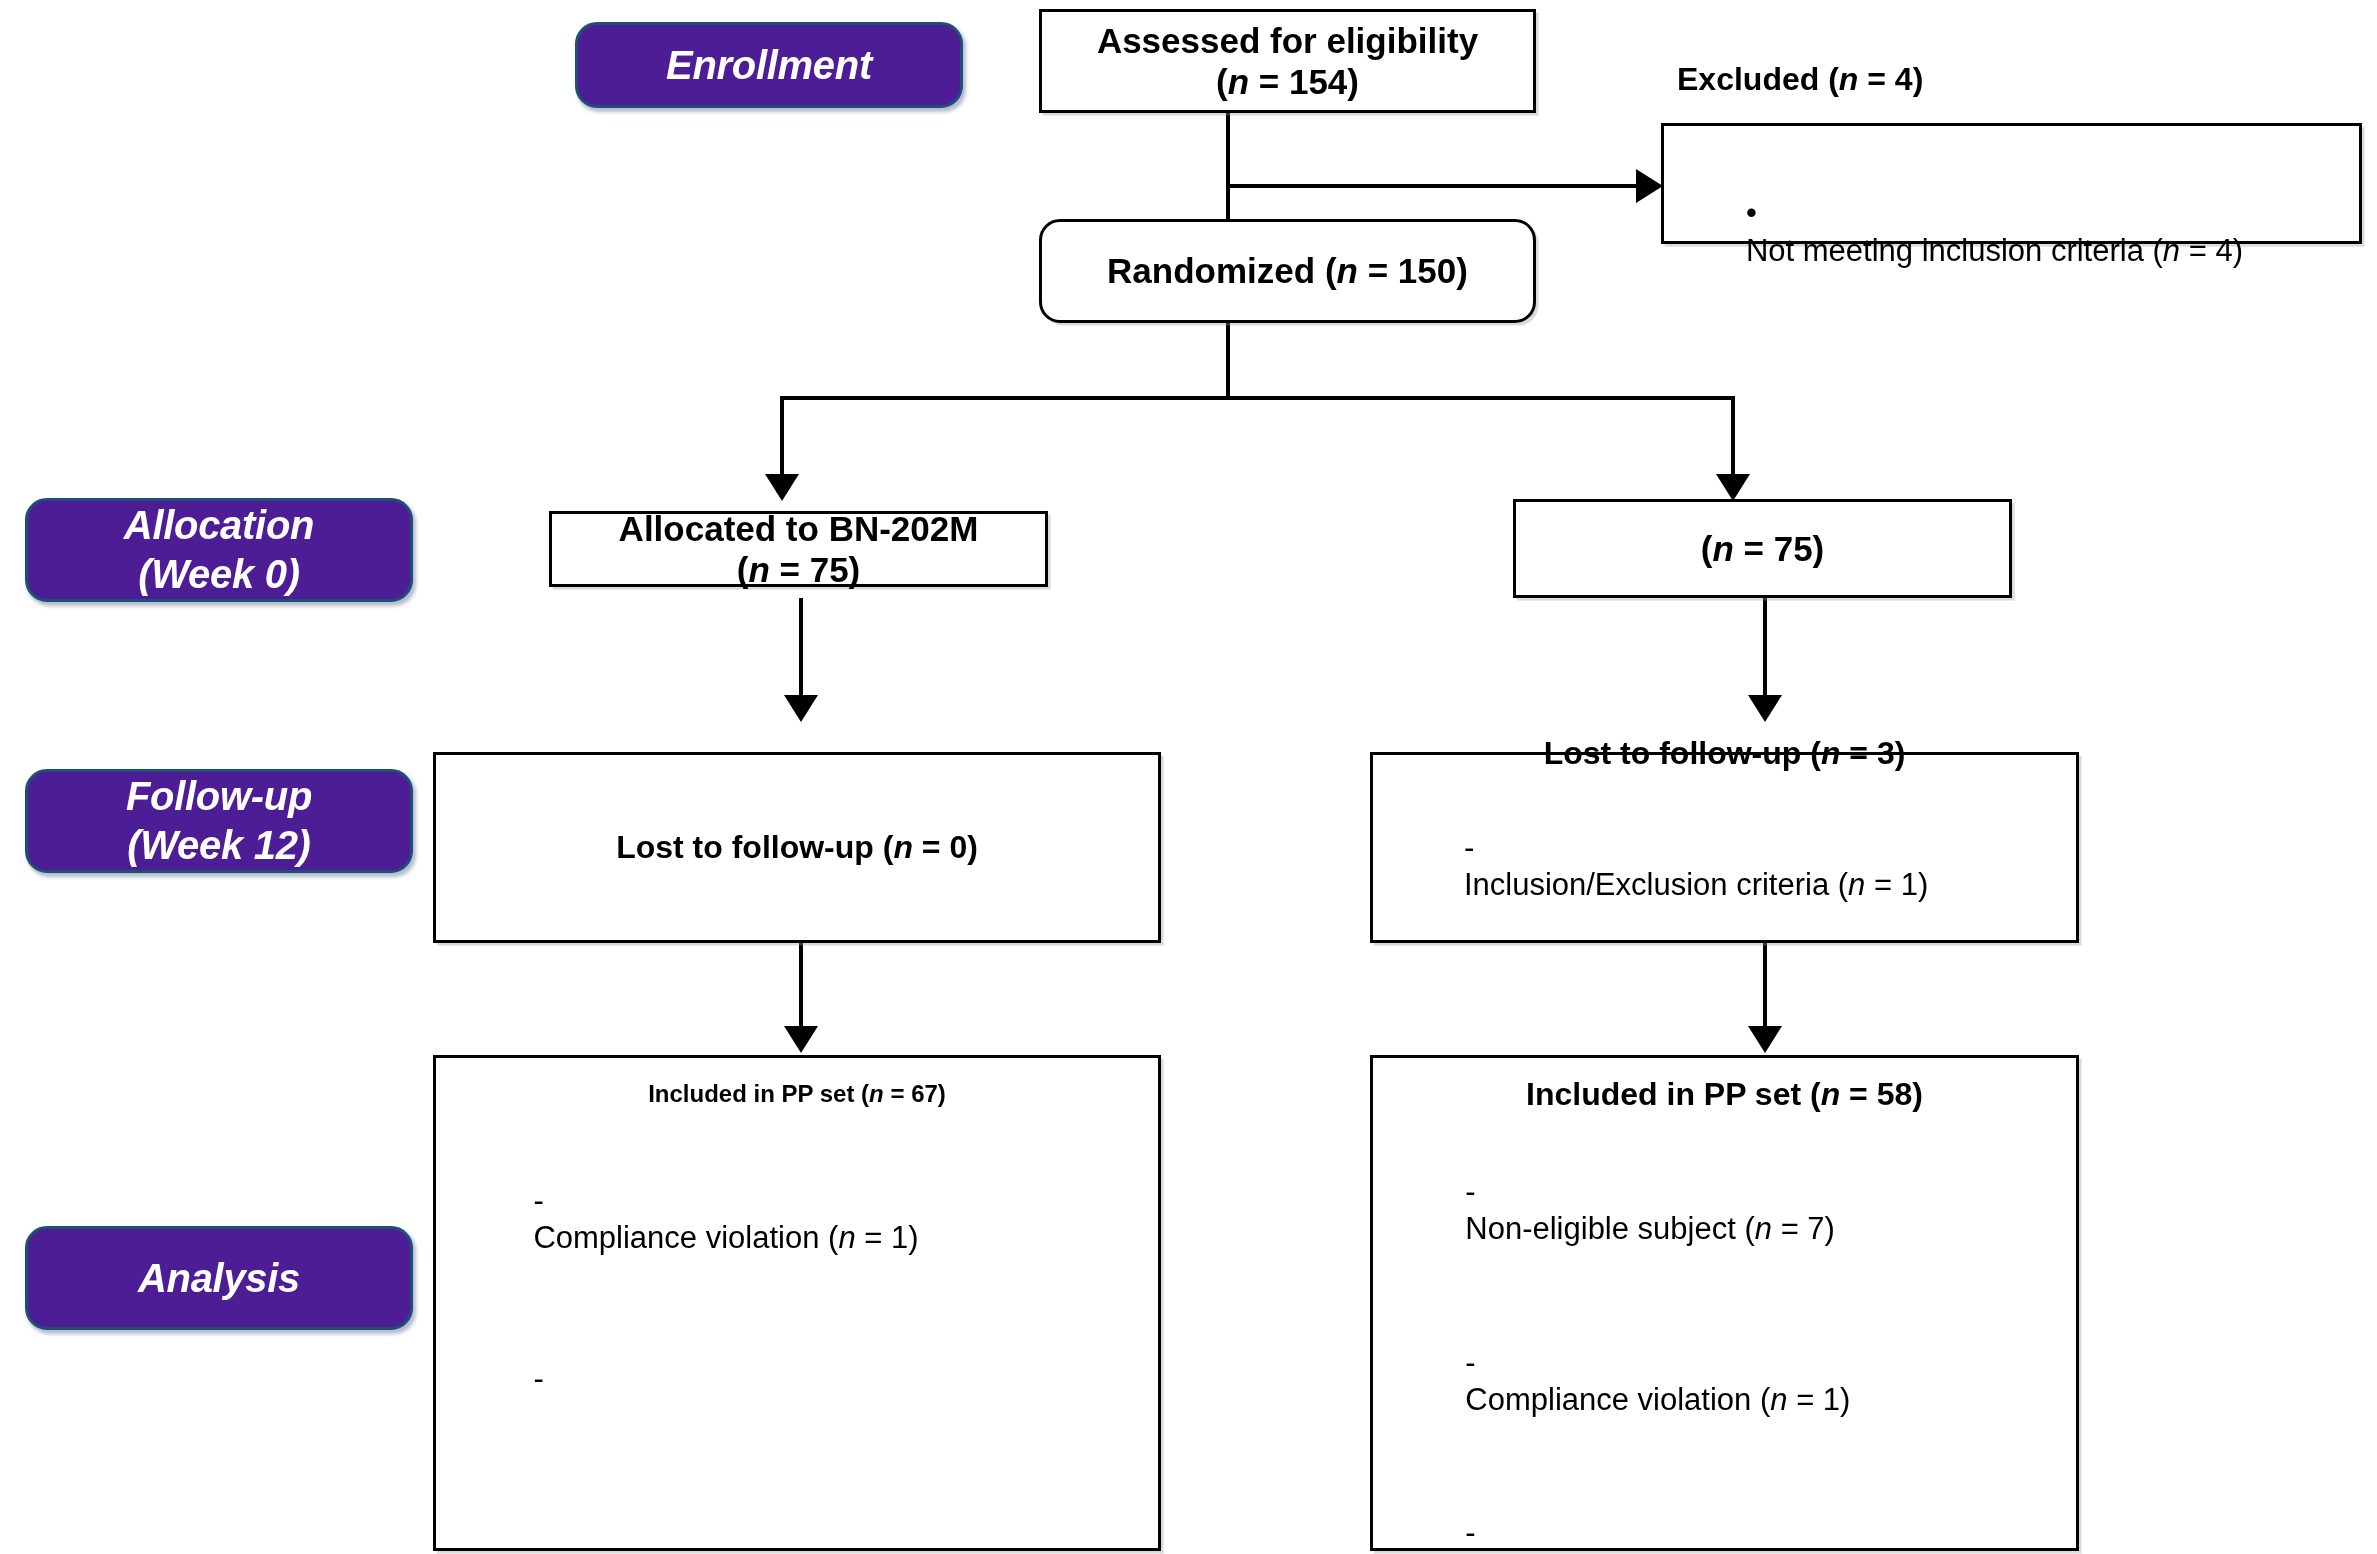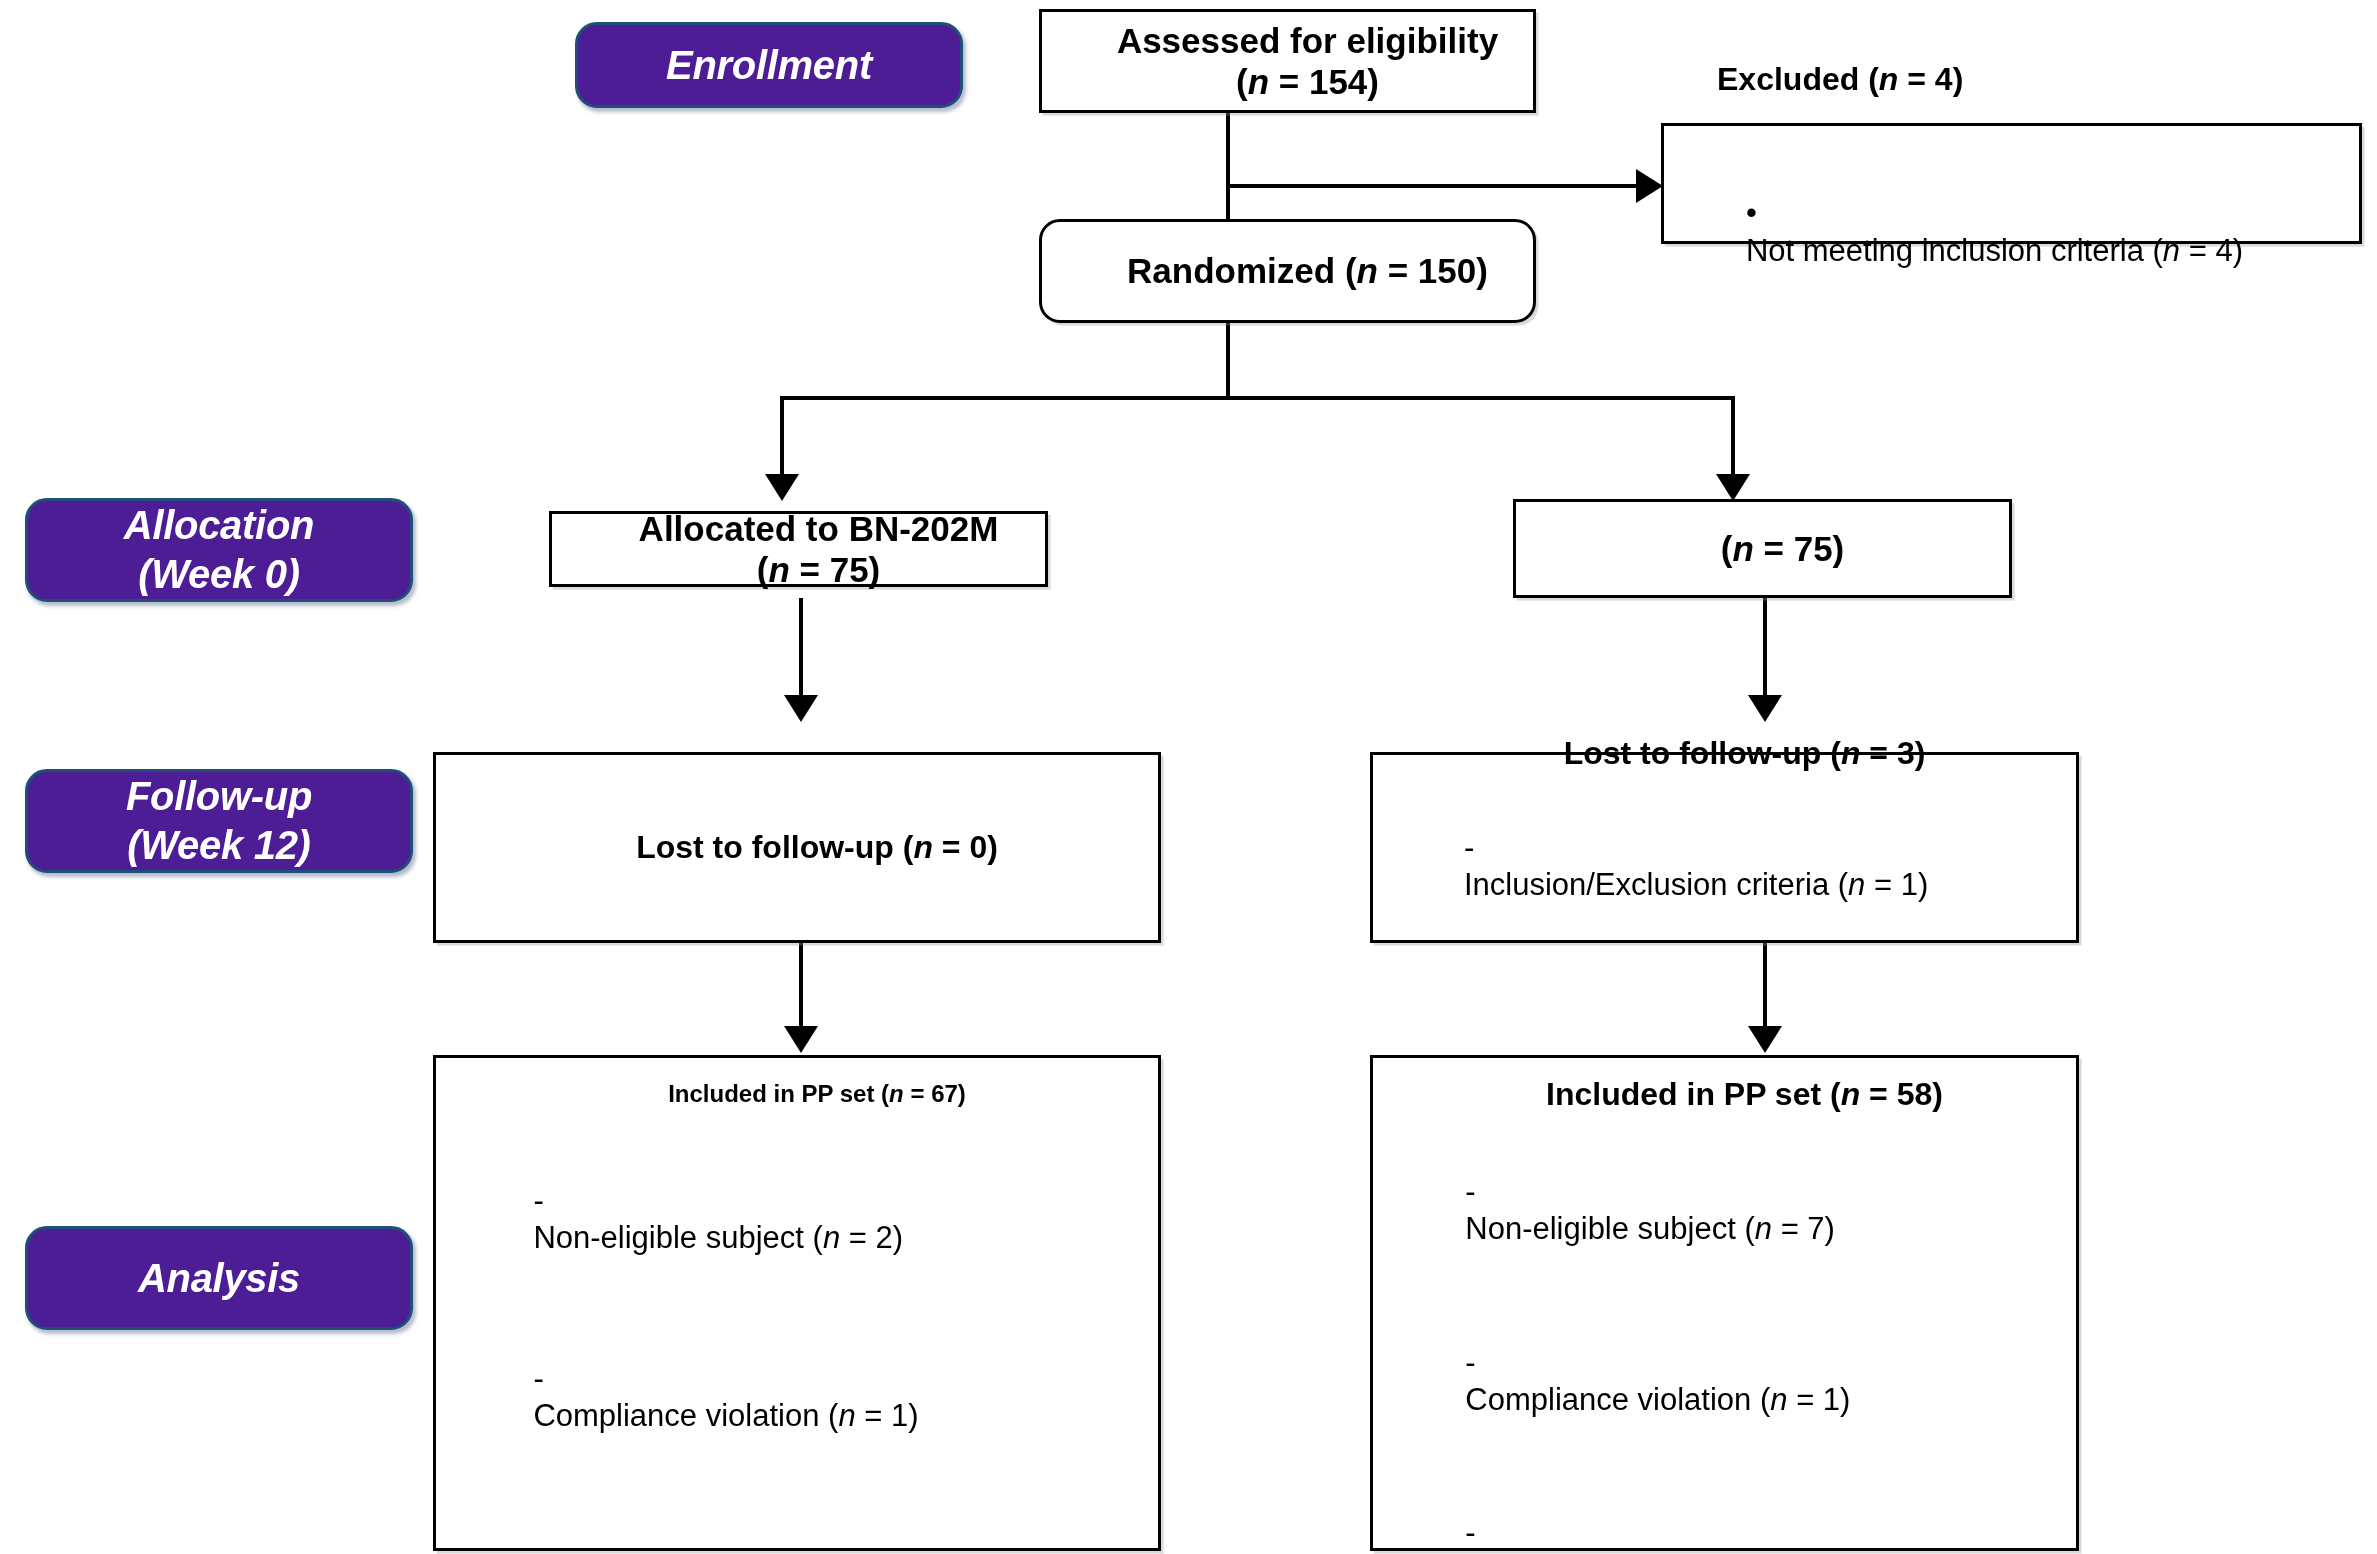--- a/index.html
+++ b/index.html
@@ -51,21 +51,20 @@
     box-sizing:border-box;
     display:flex;
     flex-direction:column;
     justify-content:center;
   }
   .node .inner.top-align{justify-content:flex-start;}
   .hdr{
     font-weight:bold;
     text-align:center;
     line-height:1.18;
-    padding-left:40px;
   }
   .hdr.left{text-align:left;}
   .bullet-line{
     font-weight:normal;
     text-align:left;
     line-height:1.2;
     white-space:pre;
   }
 
   
@@ -211,24 +210,20 @@
     </div>
   </div>
 
   <div class="node" style="left:433px;top:1055px;width:728px;height:496px;">
     <div class="inner top-align" style="padding:22px 28.5px;">
       <div class="hdr" style="font-size:24px;margin-bottom:36px;">
         <span>Included in PP set (<i>n</i> = 67)</span>
       </div>
       <div class="bullet-line" style="font-size:31px;margin-bottom:30px;">
         <span>-</span>
-        <span>Non-eligible subject (<i>n</i> = 2)</span>
-      </div>
-      <div class="bullet-line" style="font-size:31px;margin-bottom:30px;">
-        <span>-</span>
         <span>Compliance violation (<i>n</i> = 1)</span>
       </div>
       <div class="bullet-line" style="font-size:31px;margin-bottom:30px;">
         <span>-</span>
         
       </div>
 
     </div>
   </div>
 

